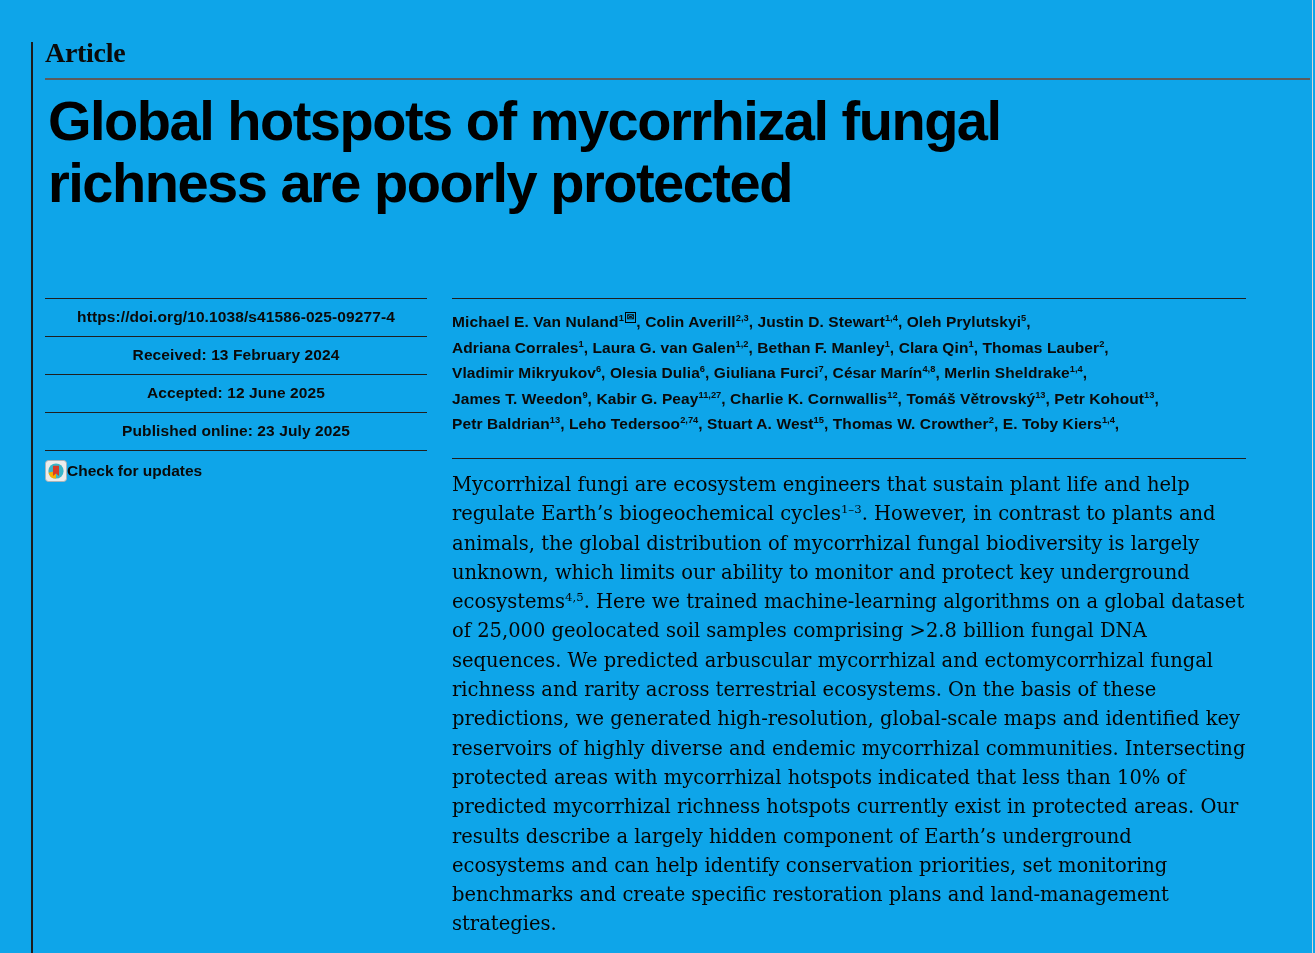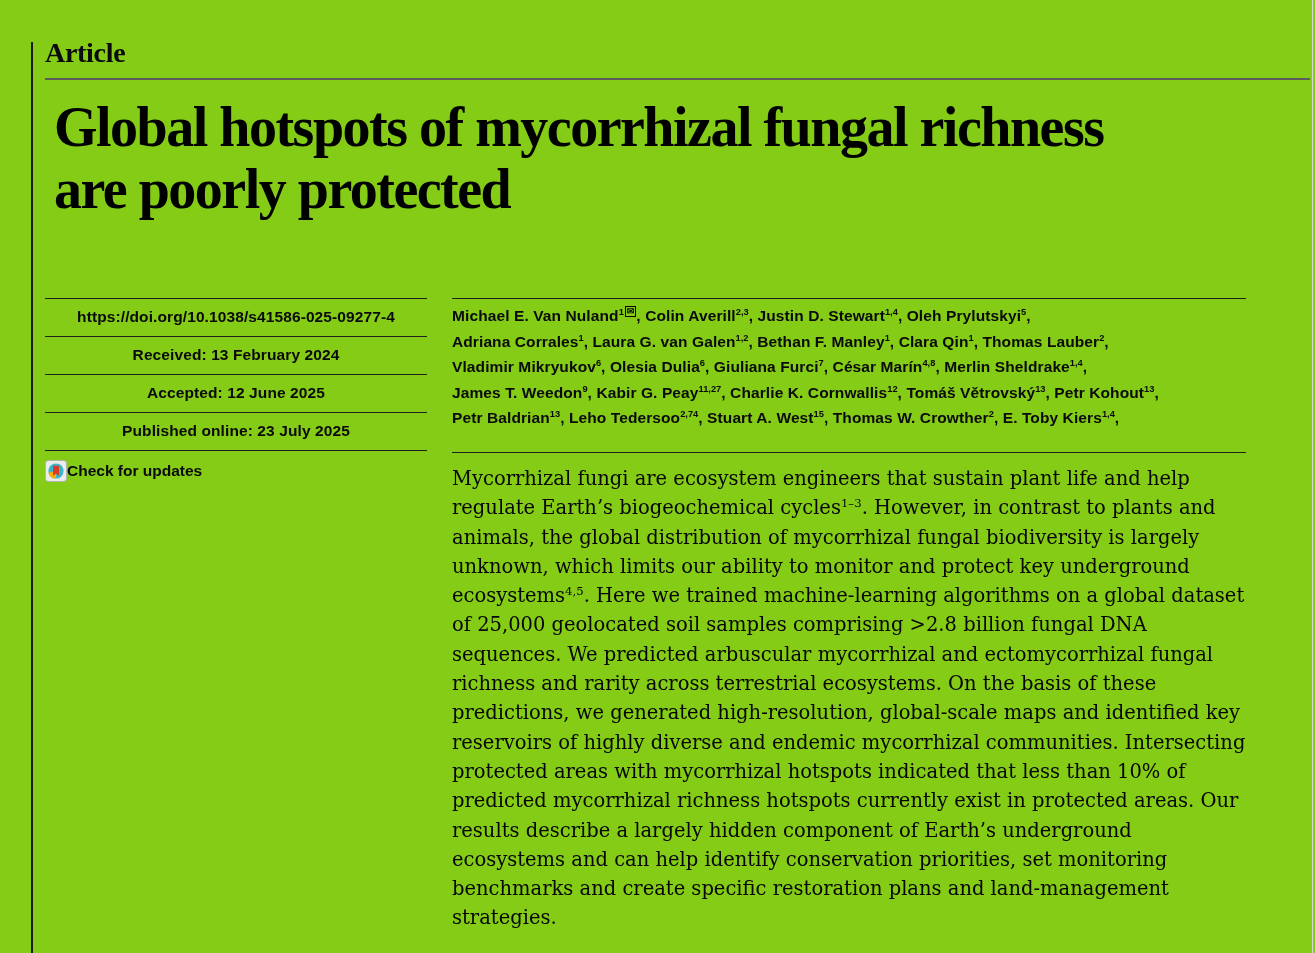--- a/index.html
+++ b/index.html
@@ -1,41 +1,41 @@
 <!DOCTYPE html>
 <html><head>
 <meta charset="utf-8">
 <style>
   html,body{margin:0;padding:0;background:#ffffff;}
-  .page{position:relative;width:1315px;height:953px;background:#84cc16;overflow:hidden;
+  .page{position:relative;width:1315px;height:953px;background:#0ea5e9;overflow:hidden;
         font-family:"Liberation Sans",sans-serif;color:#0a0a0a;}
 
   .vbar{position:absolute;left:31px;top:42px;bottom:0;width:2px;background:#1c1c1c;}
   .right-edge{position:absolute;right:2px;top:0;bottom:0;width:1px;background:#d8d8d8;}
 
   .kicker{position:absolute;left:45px;top:37px;
           font-family:"Liberation Serif",serif;font-weight:700;font-size:28px;letter-spacing:-0.3px;}
   .kicker-rule{position:absolute;left:45px;top:78px;width:1265px;height:2px;background:#5c5c5c;}
 
-  .title{position:absolute;left:44px;top:86px;width:1090px;margin:10px;
-         font-family:Liberation Serif, serif;font-weight:700;font-size:56px;line-height:62px;
+  .title{position:absolute;left:44px;top:86px;width:1090px;margin:4px;
+         font-family:Liberation Sans, sans-serif;font-weight:700;font-size:56px;line-height:62px;
          letter-spacing:-1.5px;color:#000;}
 
   
   .meta{position:absolute;left:45px;top:298px;width:382px;text-align:center;}
   .meta-row{border-top:1.5px solid #1f1f1f;padding:9px 0 10px 0;
             font-size:15.5px;font-weight:700;letter-spacing:0.1px;}
   .meta-row.last{border-bottom:none;}
   .check-row{display:flex;align-items:center;gap:0;border-top:1.5px solid #1f1f1f;
              padding-top:9px;font-size:15.5px;font-weight:700;}
   .check-row svg{display:block;}
 
   
   .main{position:absolute;left:452px;top:298px;width:794px;}
-  .authors{border-top:1.5px solid #1f1f1f;padding-top:4px;
+  .authors{border-top:1.5px solid #1f1f1f;padding-top:10px;
            font-size:15.5px;font-weight:700;line-height:25.6px;letter-spacing:0.1px;}
   .author-line{white-space:nowrap;}
   .abstract{margin-top:21px;border-top:1.5px solid #1f1f1f;padding-top:11px;
             font-family:"DejaVu Serif",serif;font-size:19.5px;line-height:29.3px;
             color:#050505;text-align:left;}
   sup{font-size:60%;line-height:0;vertical-align:super;letter-spacing:0;}
   .env{display:inline-block;border:1px solid #000;line-height:1;padding:0 1px;
        margin-left:1px;font-size:9px;transform:translateY(-1px);}
 </style>
 </head>

